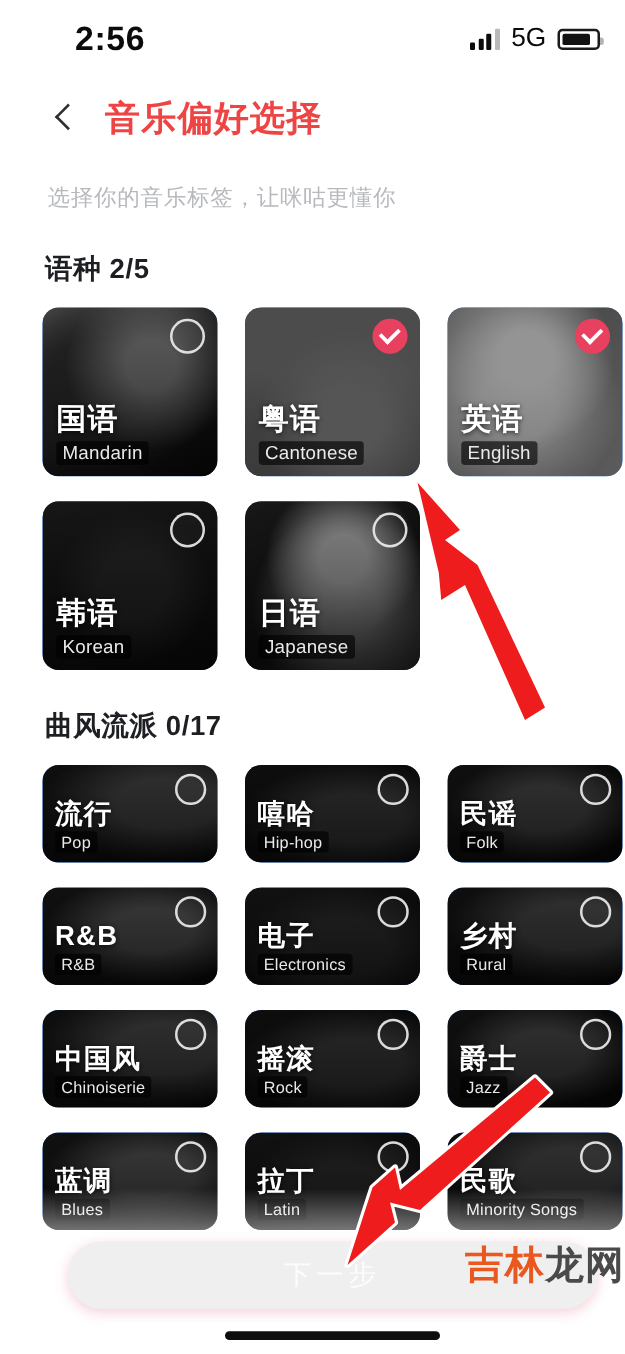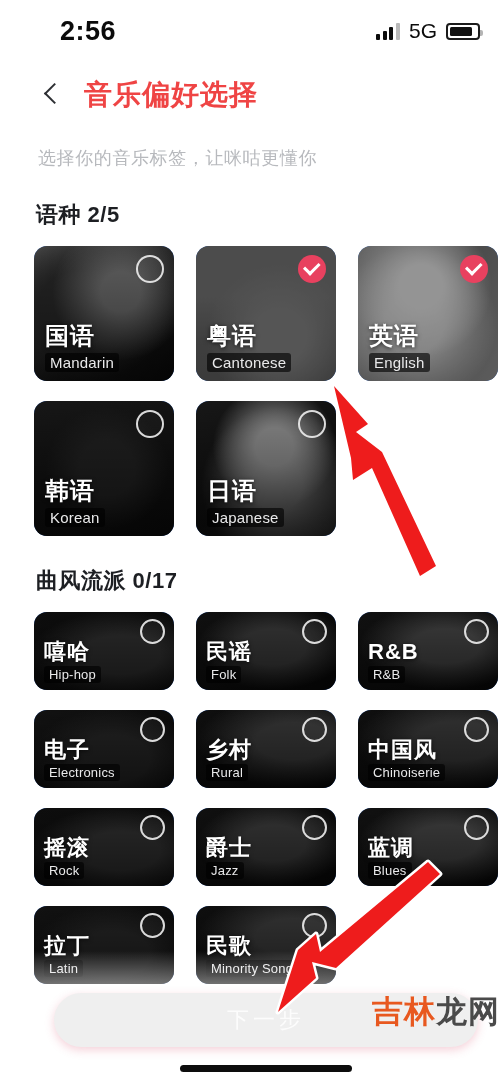--- a/index.html
+++ b/index.html
@@ -186,20 +186,26 @@
         <div class="art p5"></div>
         <div class="shade"></div>
         <div class="check off"></div>
         <div class="labels"><div class="cn">日语</div><div class="en">Japanese</div></div>
       </div>
     </div>
 
   <div class="section-head">曲风流派 0/17</div>
   <div class="grid" id="genre-grid">
       <div class="card genre">
+        <div class="art g1"></div>
+        <div class="shade"></div>
+        <div class="check off"></div>
+        <div class="labels"><div class="cn">流行</div><div class="en">Pop</div></div>
+      </div>
+      <div class="card genre">
         <div class="art g2"></div>
         <div class="shade"></div>
         <div class="check off"></div>
         <div class="labels"><div class="cn">嘻哈</div><div class="en">Hip-hop</div></div>
       </div>
       <div class="card genre">
         <div class="art g3"></div>
         <div class="shade"></div>
         <div class="check off"></div>
         <div class="labels"><div class="cn">民谣</div><div class="en">Folk</div></div>

